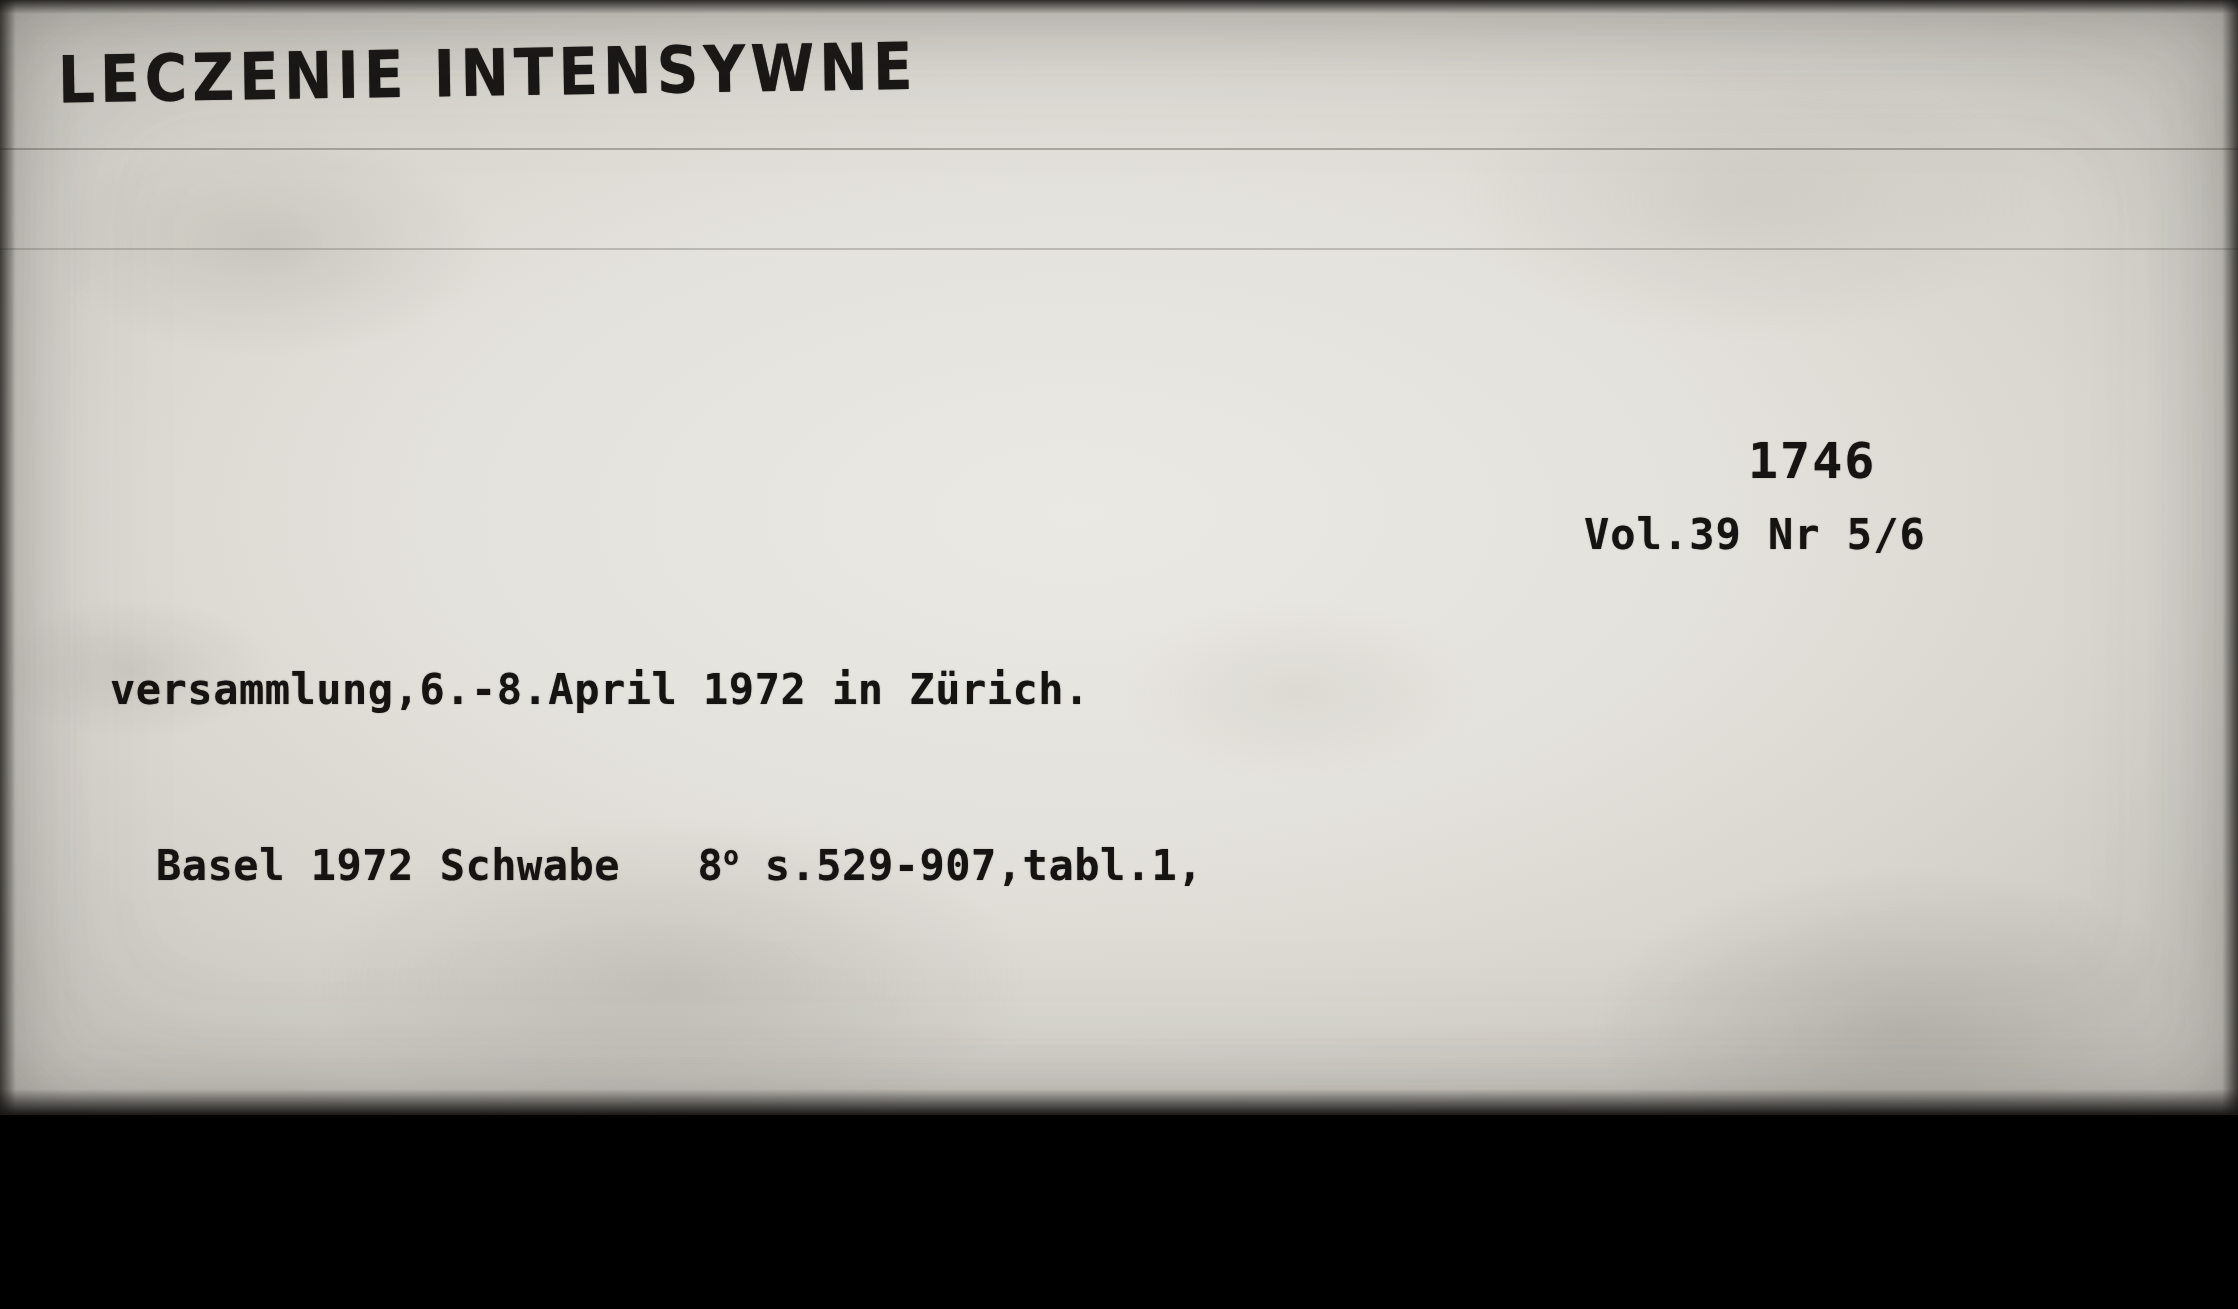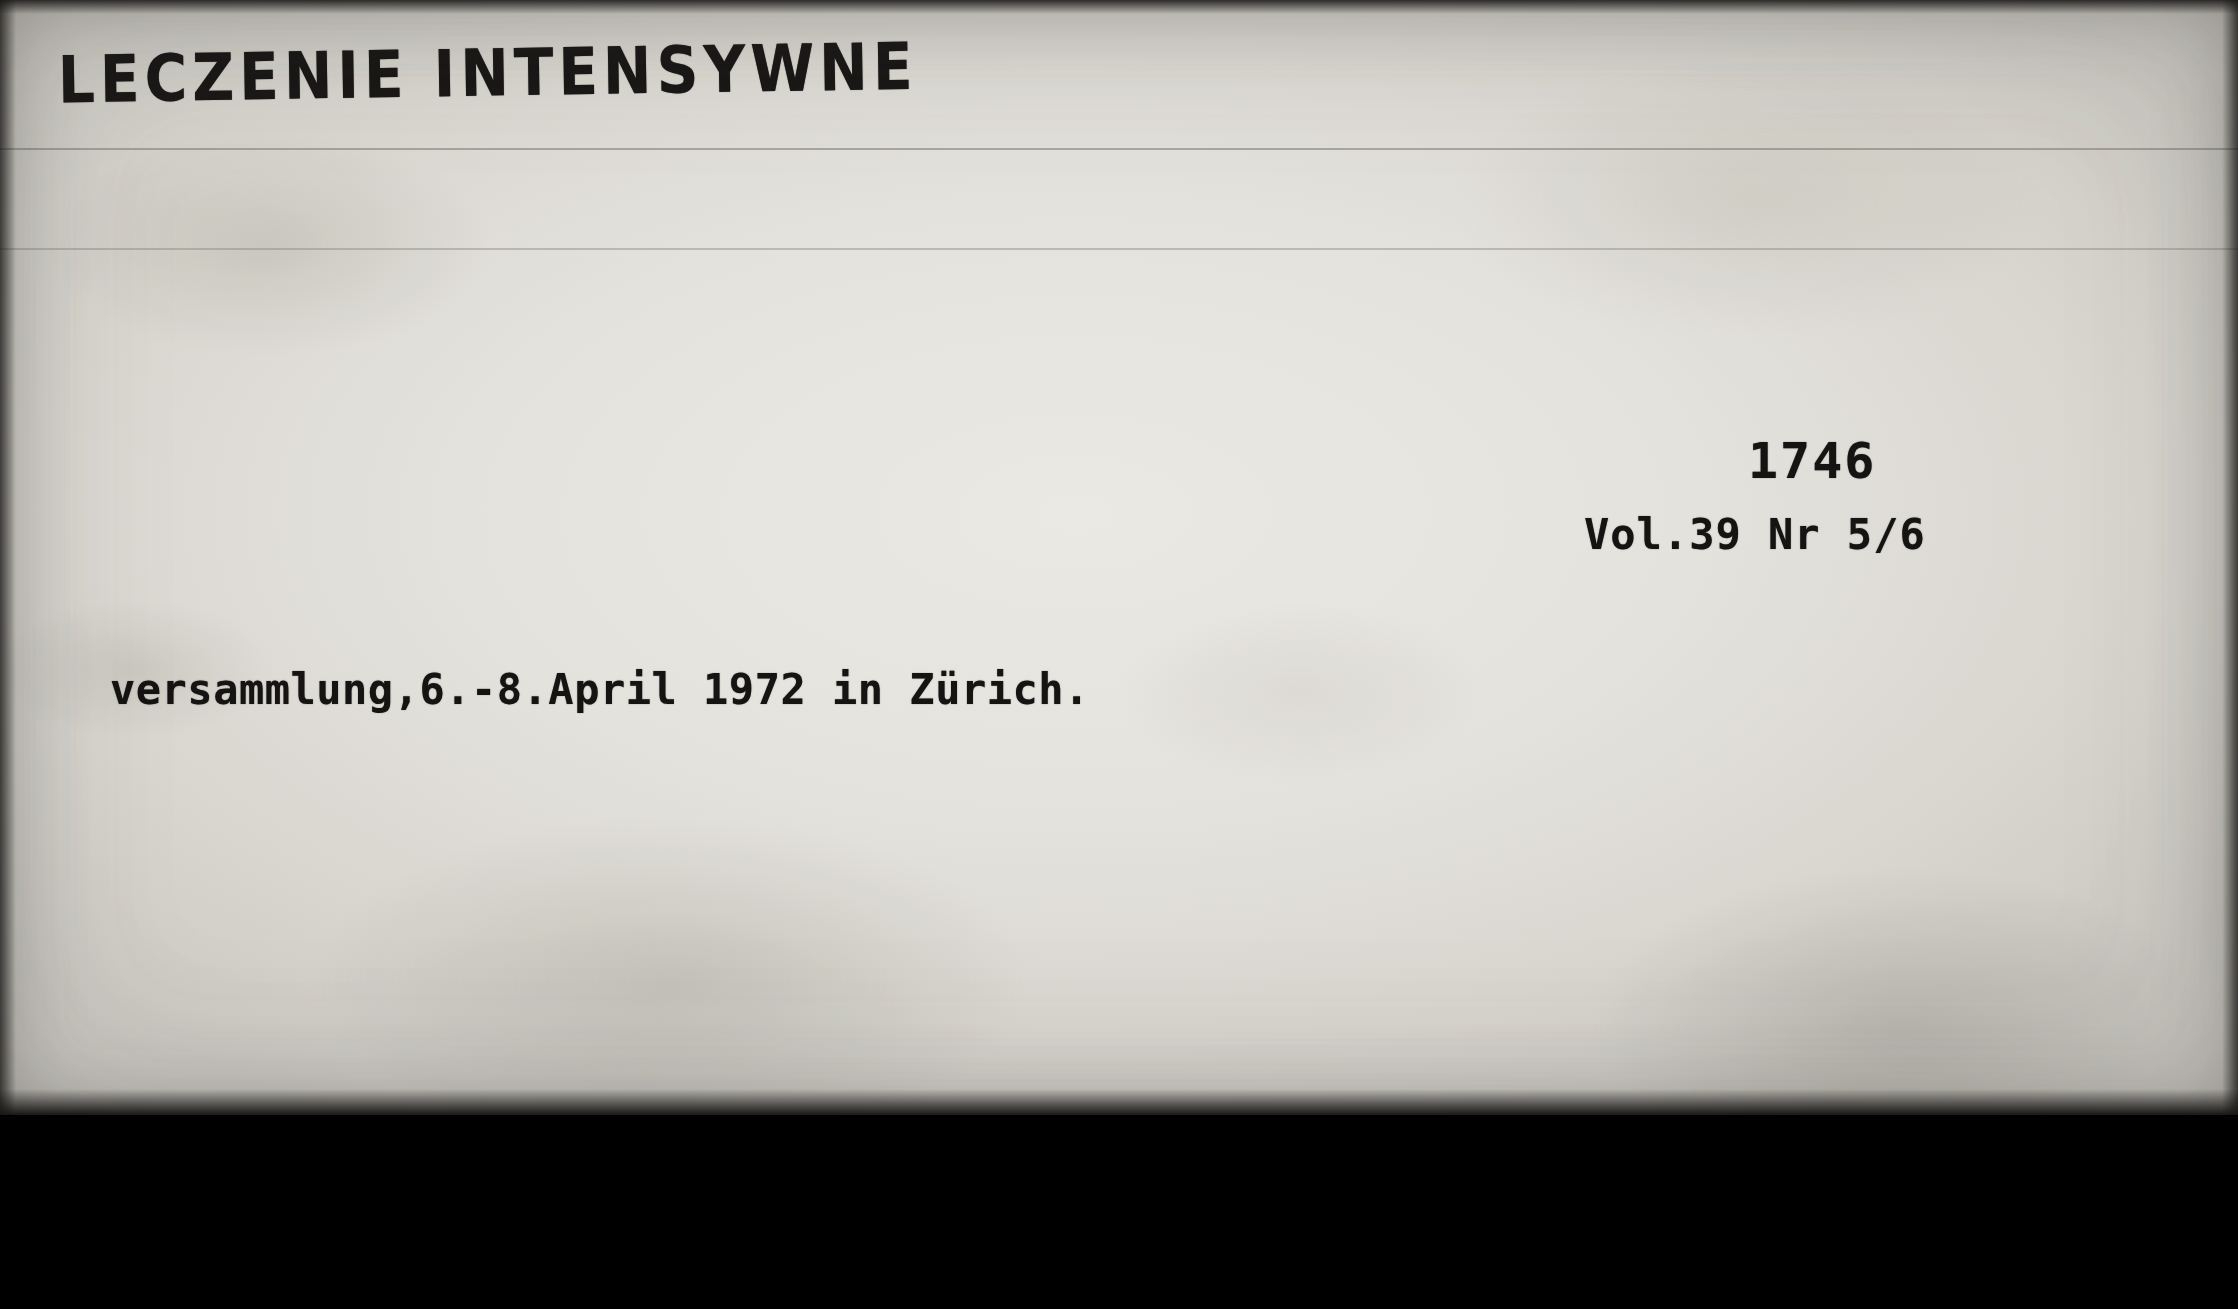--- a/index.html
+++ b/index.html
@@ -167,20 +167,21 @@
   <div class="rule r2"></div>
 
   <div class="handwritten">LECZENIE INTENSYWNE</div>
 
   <div class="typed ref-number">1746</div>
 
   <div class="typed ref-vol">Vol.39 Nr 5/6</div>
 
   <div class="typed body-block">
     <span class="line">versammlung,6.-8.April 1972 in Zürich.</span>
+    <span class="line indent"><span>Basel 1972 Schwabe   8</span><span class="sup">o</span><span> s.529-907,tabl.1,</span></span>
     
     
   </div>
 
   <div class="ghost g1">mar</div>
   <div class="ghost g2">w</div>
 
   <div class="vignette"></div>
   <div class="edge-top"></div>
   <div class="edge-bottom"></div>

